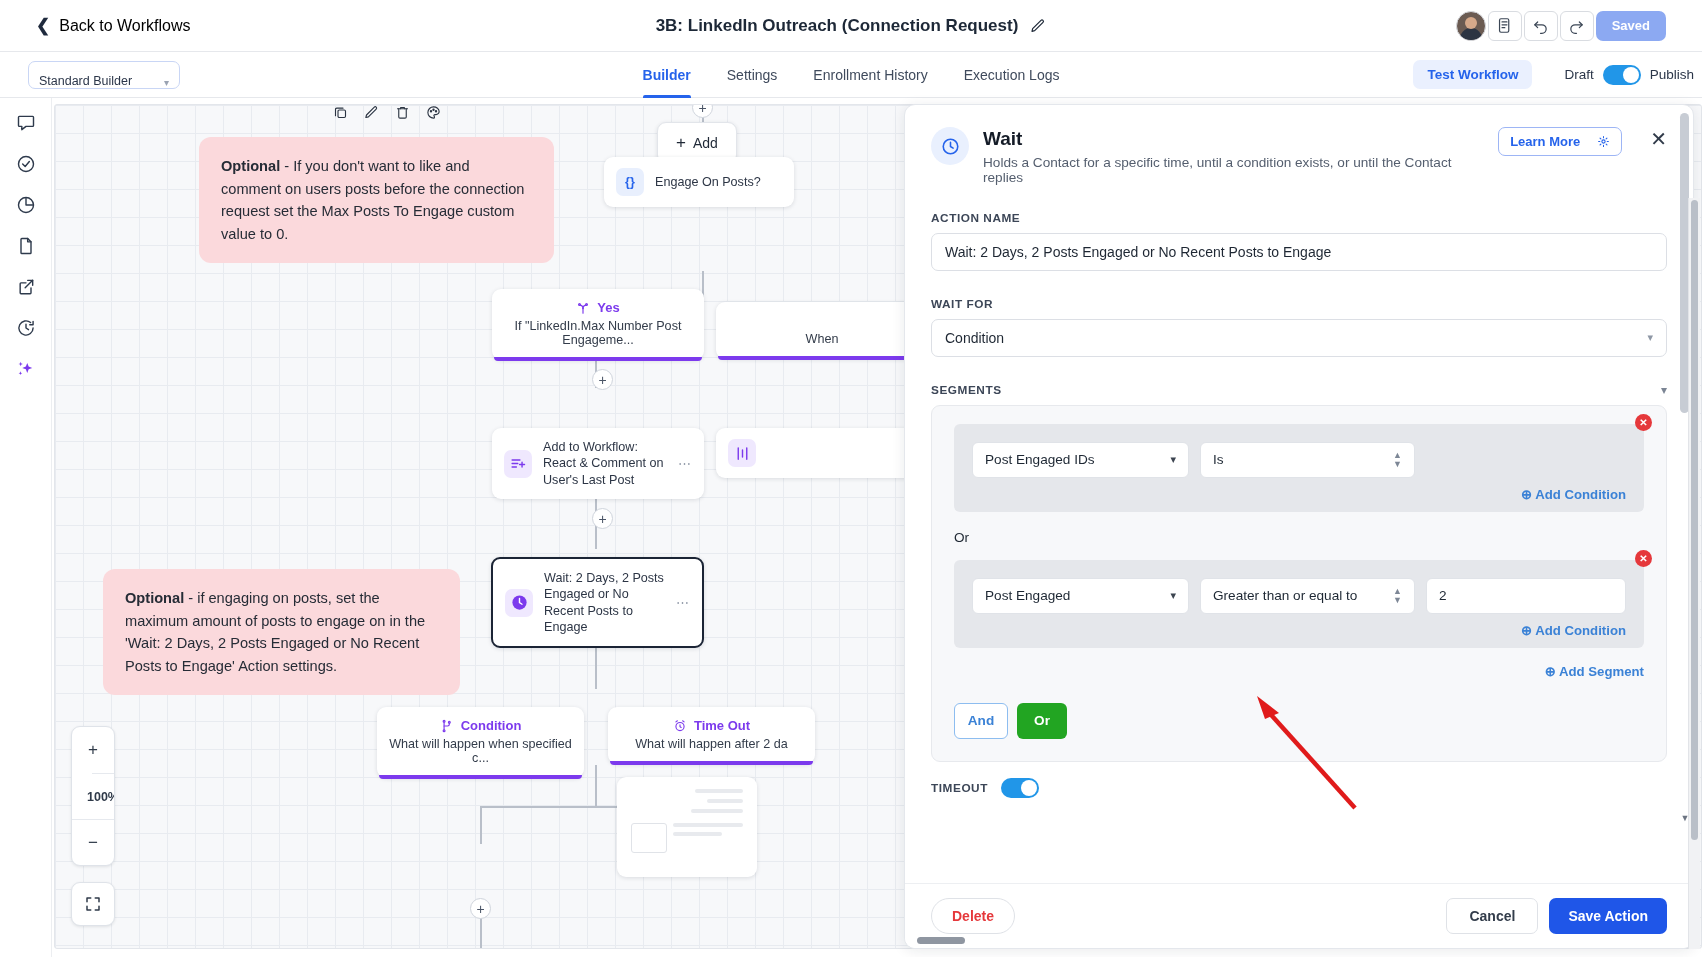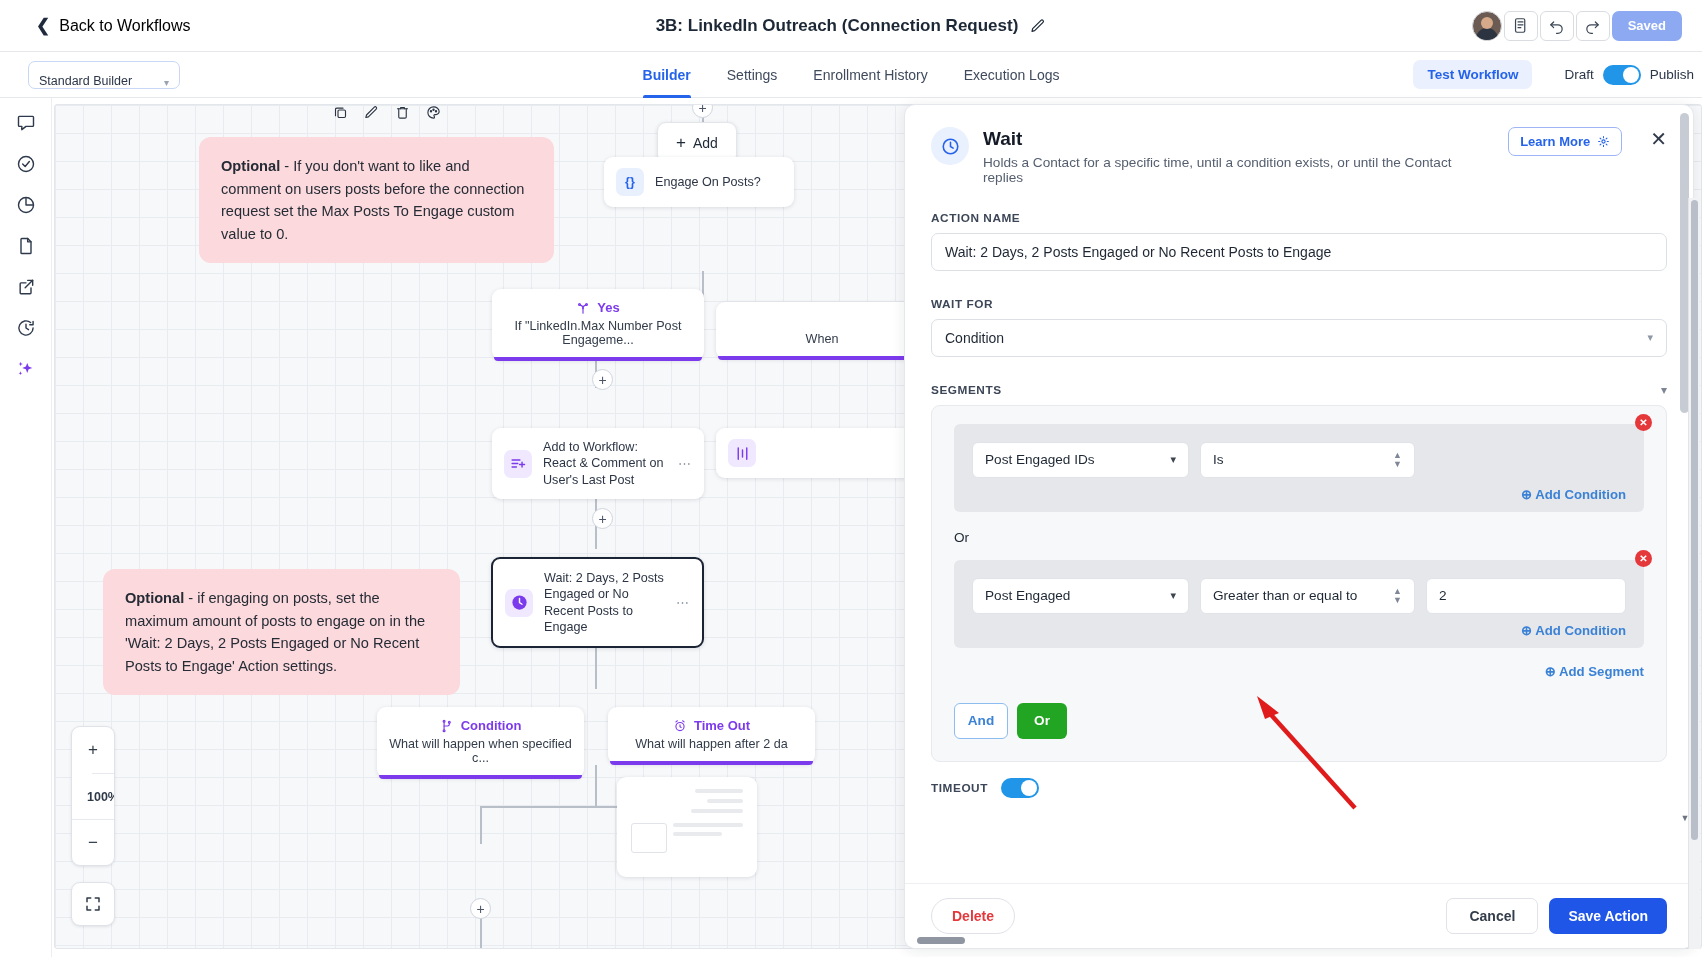--- a/index.html
+++ b/index.html
@@ -29,21 +29,21 @@
   }
   .back-chevron { font-size: 17px; color: #1f2a3d; font-weight: 700; line-height: 1; }
   .wf-title-wrap {
     position: absolute; left: 0; right: 0;
     display: flex; justify-content: center; align-items: center; gap: 12px;
     pointer-events: none;
   }
   .wf-title { font-size: 17px; color: #1d2837; font-weight: 600; }
   .pencil-ico { width: 16px; height: 16px; pointer-events: auto; cursor: pointer; }
   .top-right {
-    margin-left: auto; margin-right: 20px;
+    margin-left: auto; margin-right: 36px;
     display: flex; align-items: center; gap: 2px;
   }
   .avatar {
     width: 30px; height: 30px; border-radius: 50%;
     background: #6b5b52; overflow: hidden; position: relative;
     border: 1px solid #d6d9de;
   }
   .avatar::after {
     content: ""; position: absolute; left: 50%; top: 5px;
     width: 12px; height: 12px; border-radius: 50%;
@@ -207,21 +207,21 @@
   .panel-inner { padding: 20px 26px 0 26px; }
   .panel-head { display: flex; align-items: flex-start; gap: 14px; padding-top: 2px; }
   .wait-ico {
     width: 38px; height: 38px; border-radius: 50%; background: #e9f0fe;
     display: flex; align-items: center; justify-content: center; flex: 0 0 38px;
     color: #2563eb;
   }
   .panel-title { font-size: 19px; font-weight: 700; color: #141b27; line-height: 1.2; }
   .panel-desc { font-size: 13.6px; color: #4b5costume; color: #545e6e; margin-top: 4px; }
   .learn-more {
-    margin-left: auto; display: flex; align-items: center; gap: 7px;
+    margin-left: auto; display: flex; align-items: center; gap: 17px;
     border: 1px solid #9db5f5; border-radius: 7px; padding: 6px 11px;
     color: #2563eb; font-size: 13px; font-weight: 600; cursor: pointer; white-space: nowrap;
   }
   .close-x { margin-left: 14px; color: #303a49; cursor: pointer; font-size: 20px; line-height: 1; padding-top: 2px;}
   .field-label {
     font-size: 11.8px; letter-spacing: .55px; font-weight: 700;
     color: #3c4657; margin: 26px 0 8px;
   }
   .text-input {
     width: 100%; height: 38px; border: 1px solid #dcdfe5; border-radius: 7px;

